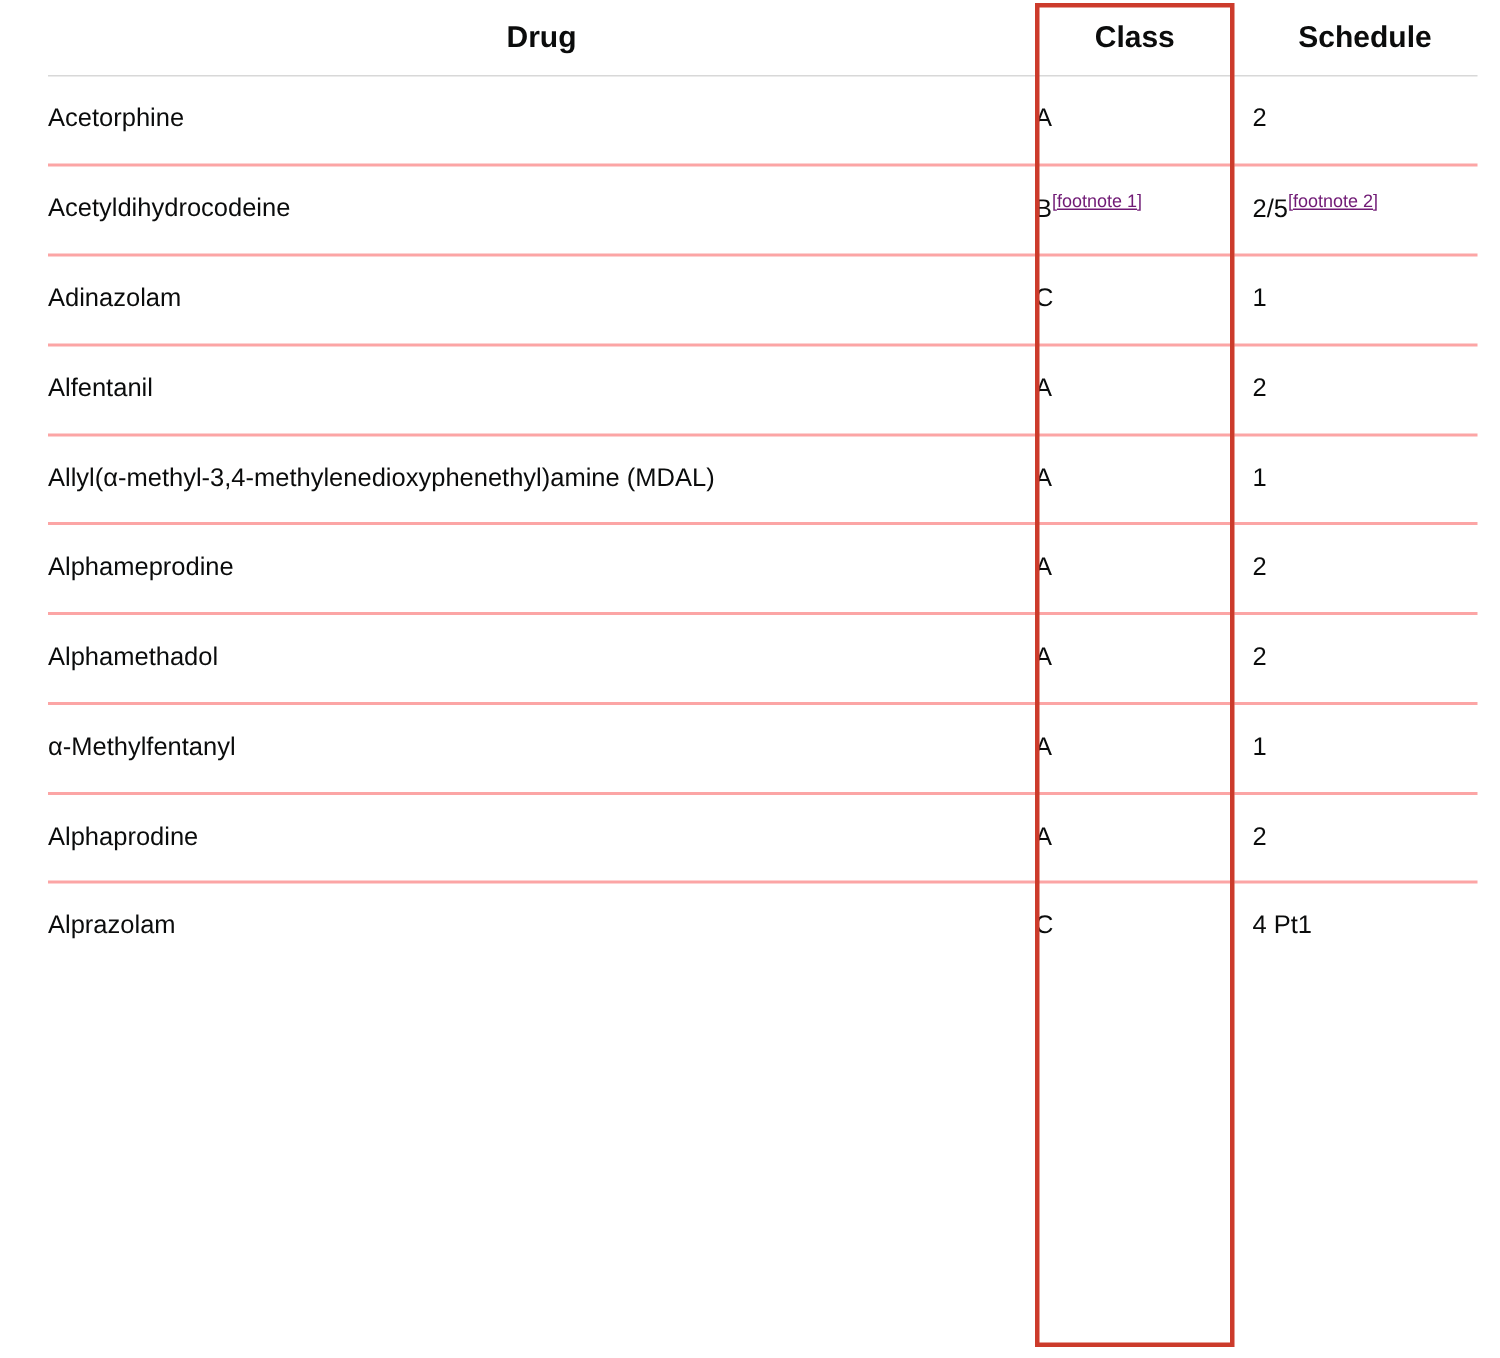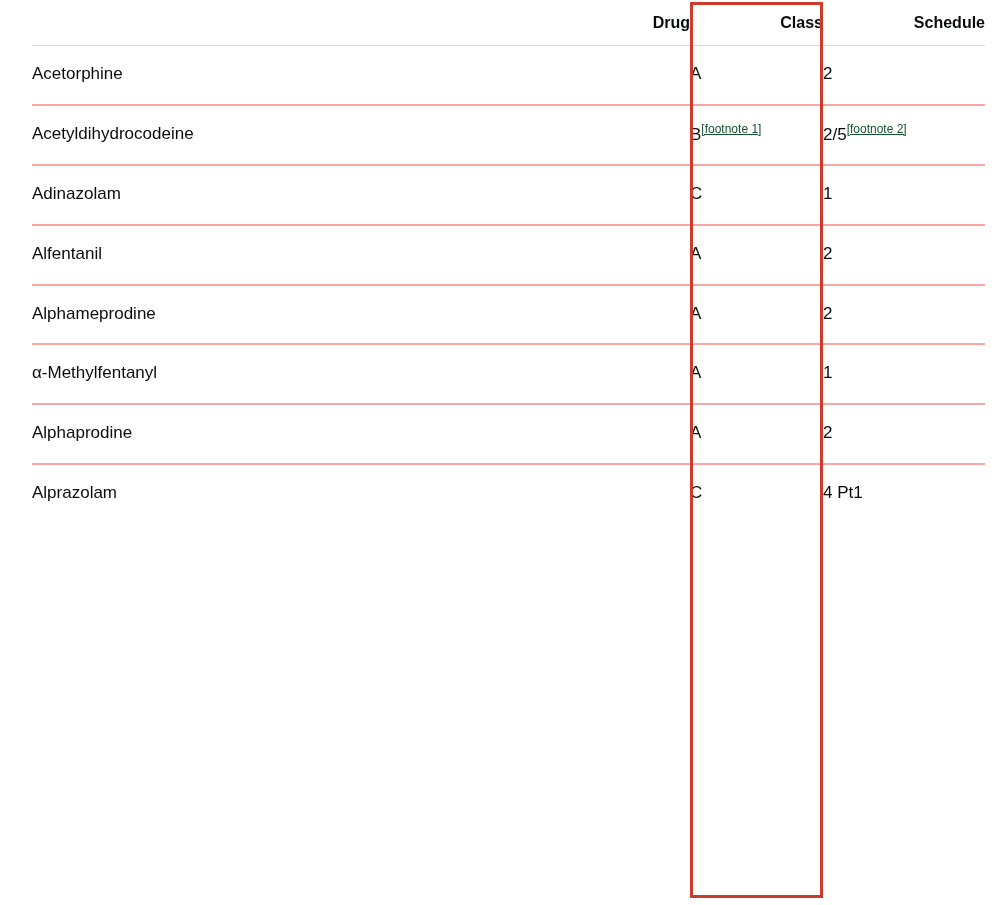--- a/index.html
+++ b/index.html
@@ -30,23 +30,23 @@
     border-collapse: collapse;
     table-layout: fixed;
     font-size: 17px;
   }
 
   table.drug-table col.c-drug     { width: 658px; }
   table.drug-table col.c-class    { width: 133px; }
   table.drug-table col.c-schedule { width: 162px; }
 
   thead th {
-    text-align: right;
+    text-align: center;
     font-weight: bold;
-    font-size: 16px;
+    font-size: 20px;
     color: #0b0c0c;
     padding: 14px 0 13px 0;
     vertical-align: top;
     border-bottom: 1px solid #d8d8d8;
   }
 
   thead tr.subhead th {
     padding: 19px 0 23px 0;
   }
 
@@ -58,24 +58,24 @@
     color: #0b0c0c;
     font-size: 17px;
   }
 
   tbody tr:last-child td {
     border-bottom: none;
   }
 
   
   th.col-class, td.col-class       { }
-  th.col-schedule, td.col-schedule { }
+  th.col-schedule, td.col-schedule { padding-left: 12px; }
 
   .fn-link {
-    color: #14532d;
+    color: #701a75;
     text-decoration: underline;
     font-size: 12px;
     vertical-align: super;
     line-height: 1;
     cursor: pointer;
   }
 
   
   .highlight-box {
     position: absolute;
@@ -122,21 +122,31 @@
           <td class="col-drug">Adinazolam</td>
           <td class="col-class"><span>C</span></td>
           <td class="col-schedule"><span>1</span></td>
         </tr>
         <tr>
           <td class="col-drug">Alfentanil</td>
           <td class="col-class"><span>A</span></td>
           <td class="col-schedule"><span>2</span></td>
         </tr>
         <tr>
+          <td class="col-drug">Allyl(α-methyl-3,4-methylenedioxyphenethyl)amine (MDAL)</td>
+          <td class="col-class"><span>A</span></td>
+          <td class="col-schedule"><span>1</span></td>
+        </tr>
+        <tr>
           <td class="col-drug">Alphameprodine</td>
+          <td class="col-class"><span>A</span></td>
+          <td class="col-schedule"><span>2</span></td>
+        </tr>
+        <tr>
+          <td class="col-drug">Alphamethadol</td>
           <td class="col-class"><span>A</span></td>
           <td class="col-schedule"><span>2</span></td>
         </tr>
         <tr>
           <td class="col-drug">α-Methylfentanyl</td>
           <td class="col-class"><span>A</span></td>
           <td class="col-schedule"><span>1</span></td>
         </tr>
         <tr>
           <td class="col-drug">Alphaprodine</td>

